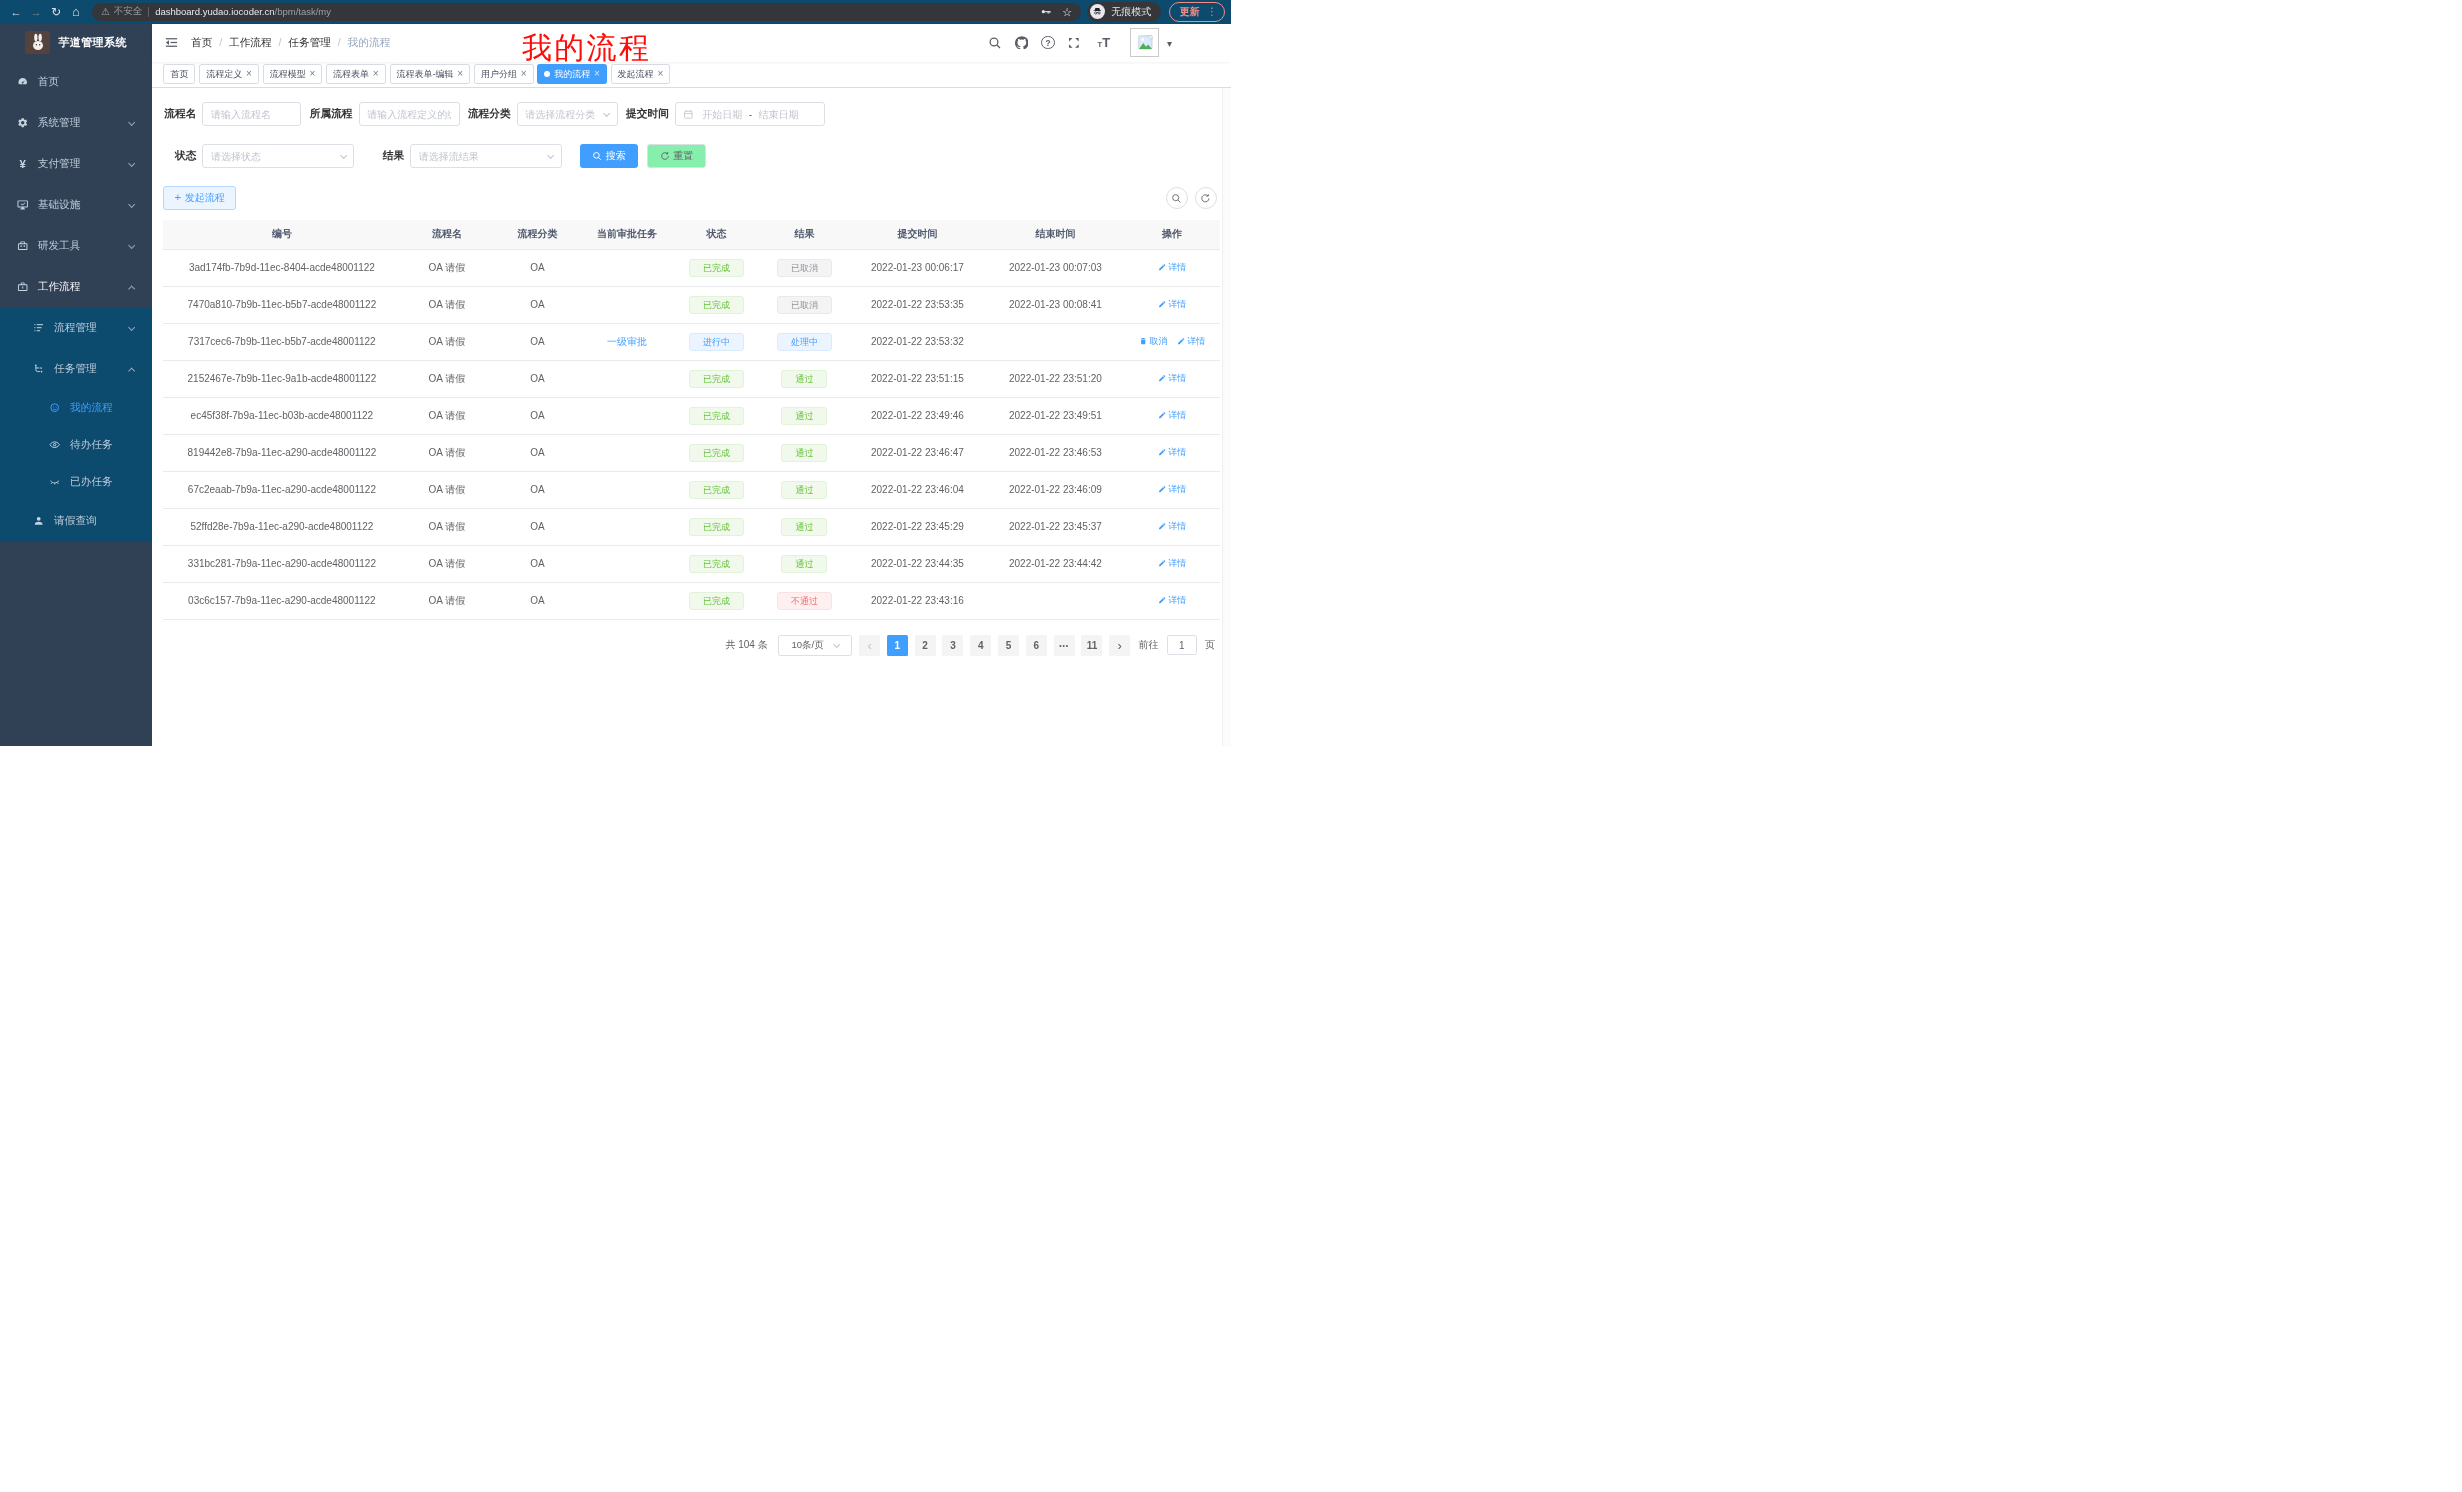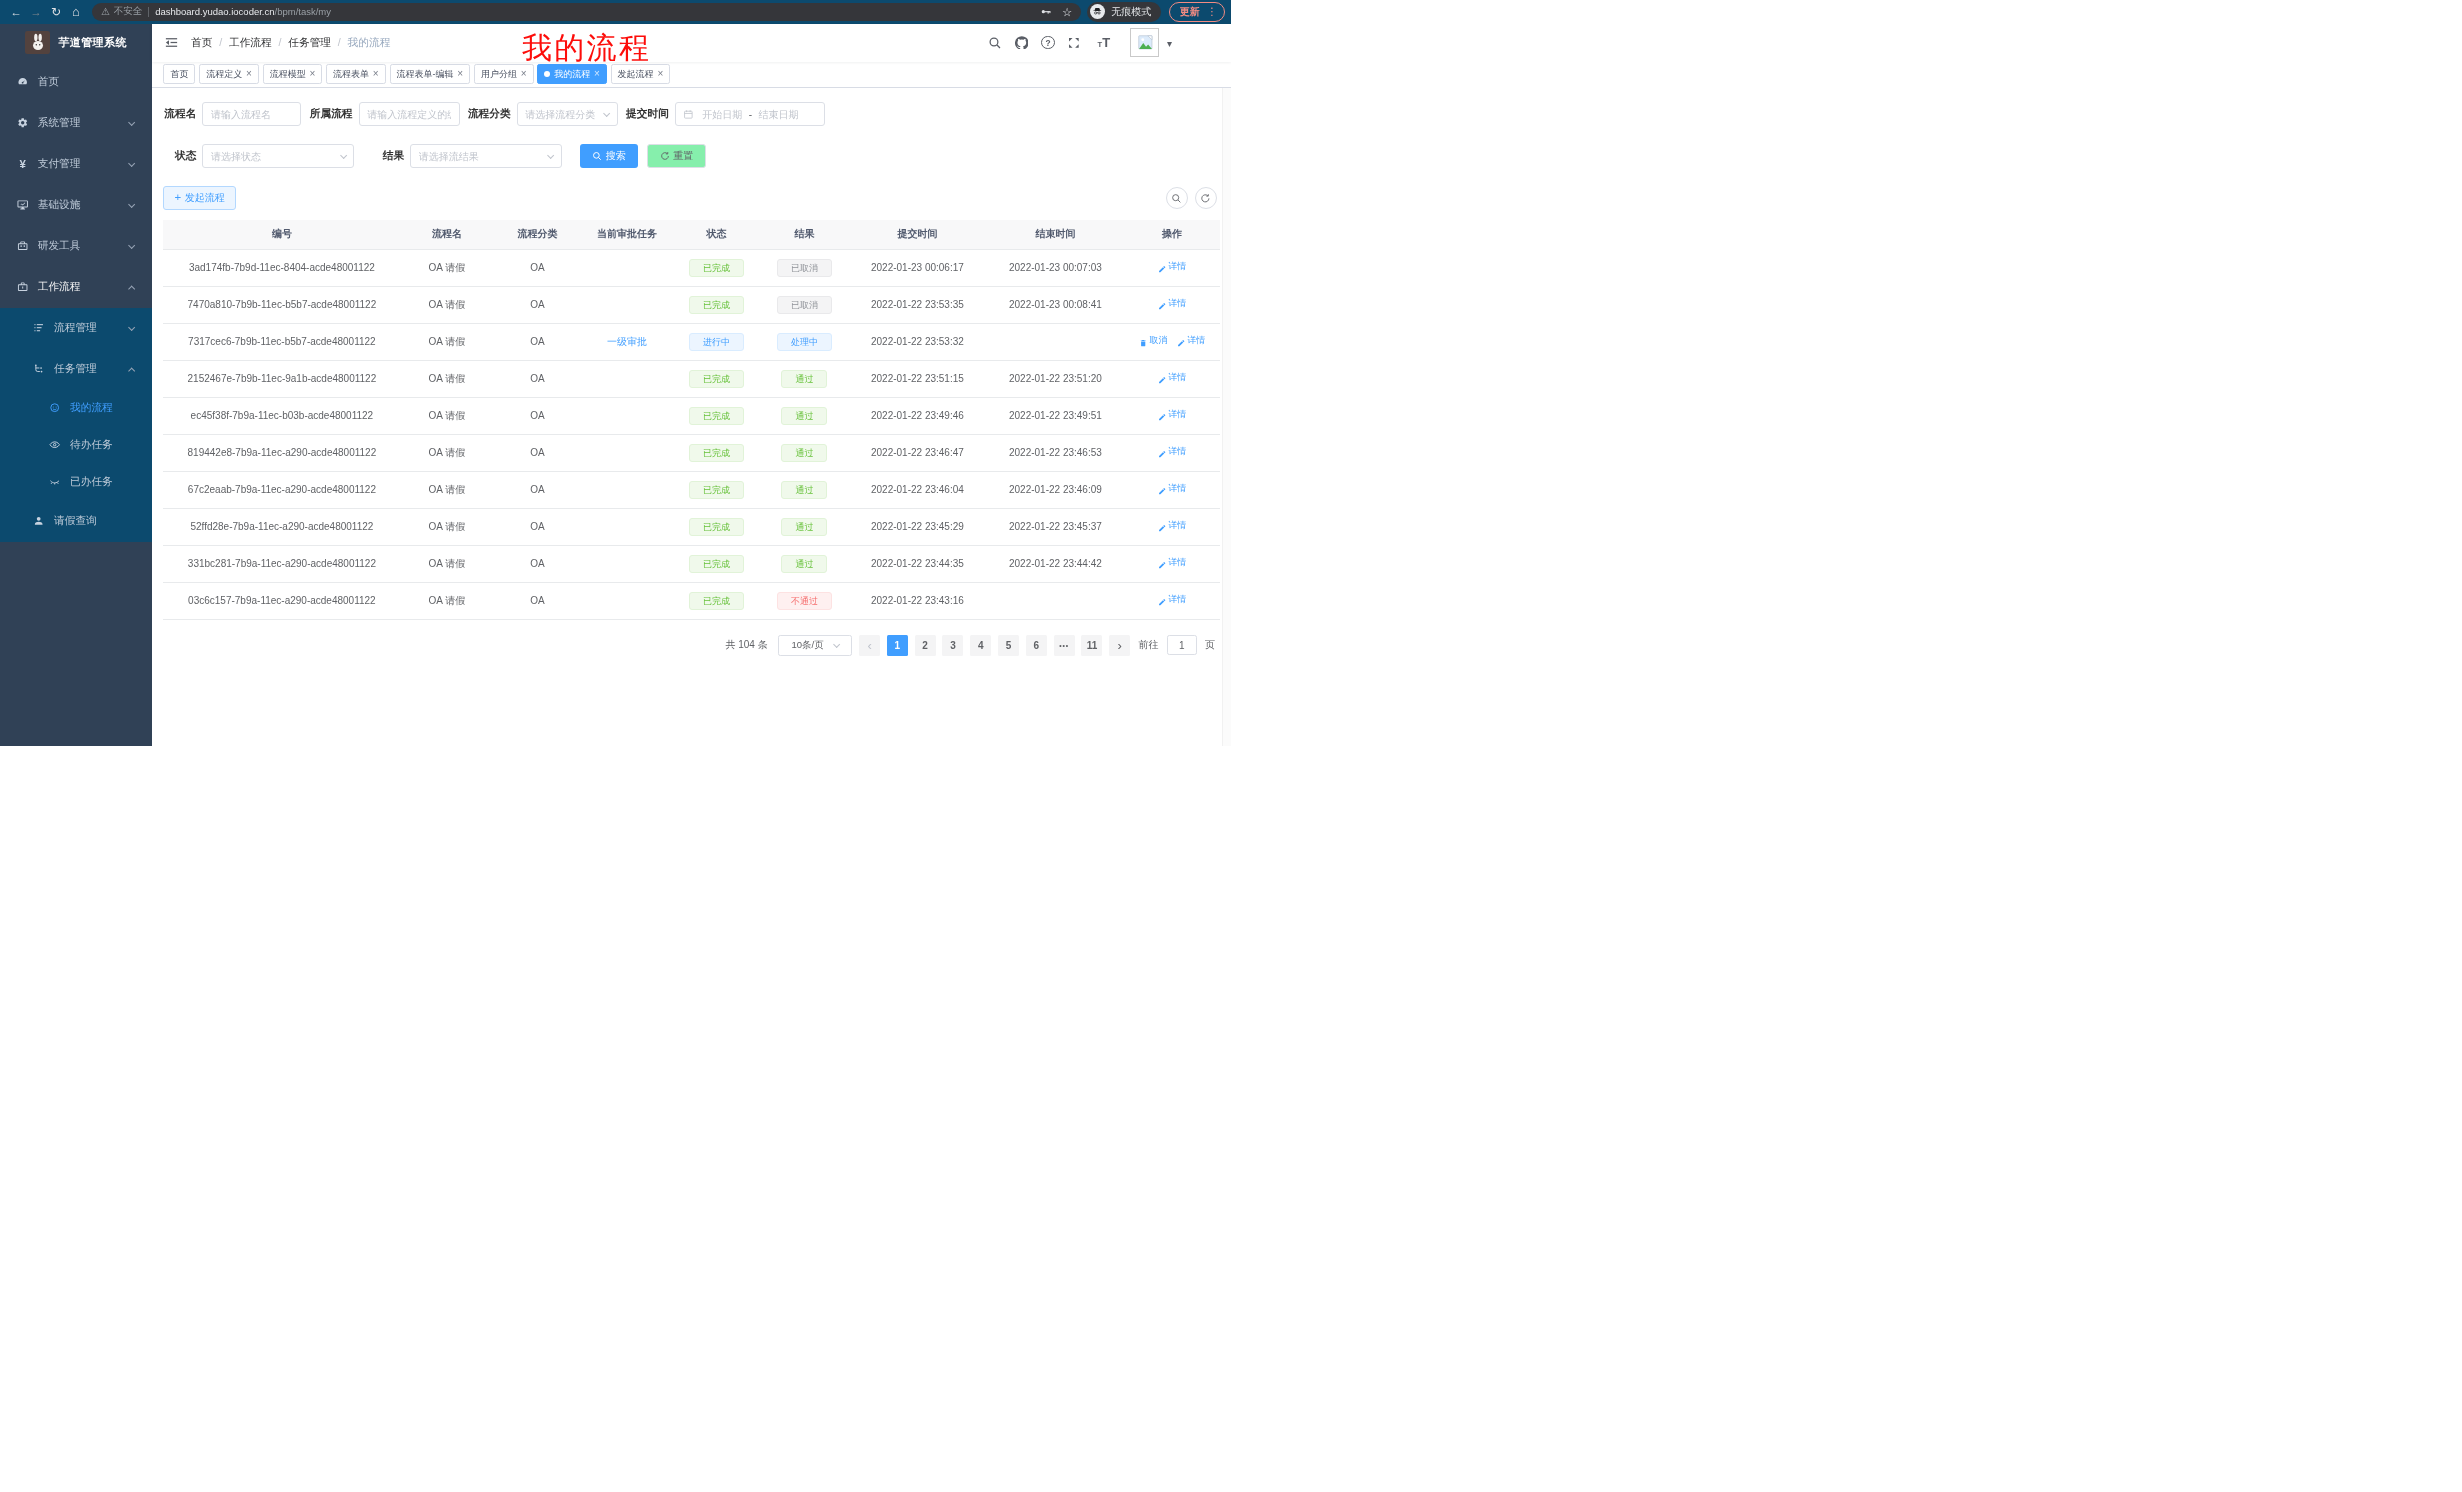--- a/index.html
+++ b/index.html
@@ -134,21 +134,21 @@
              border-bottom:0.8px solid #e8eaec; white-space:nowrap; }
   tbody td { border-bottom:0.8px solid #e8eaec; height:37px; text-align:center; vertical-align:middle;
              white-space:nowrap; overflow:hidden; }
   .task-link { color:#409eff; cursor:pointer; }
   .tag { display:inline-block; height:18px; line-height:16.7px; padding:0 13px; border-radius:3px; font-size:9px;
          border:0.8px solid transparent; }
   .t-success { color:#67c23a; background:#f0f9eb; border-color:#e1f3d8; }
   .t-info    { color:#909399; background:#f4f4f5; border-color:#e9e9eb; }
   .t-primary { color:#409eff; background:#ecf5ff; border-color:#d9ecff; }
   .t-danger  { color:#f56c6c; background:#fef0f0; border-color:#fde2e2; }
-  .op-link { color:#409eff; display:inline-flex; align-items:flex-end; gap:2.3px; font-size:9px; cursor:pointer; margin:0 4.6px; }
+  .op-link { color:#409eff; display:inline-flex; align-items:center; gap:2.3px; font-size:9px; cursor:pointer; margin:0 4.6px; }
   .op-link svg { width:8.4px; height:8.4px; fill:#409eff; display:block; }
 
   .pagination { display:flex; align-items:center; justify-content:flex-end; margin:15px 3px 0; font-size:10px;
                 color:#606266; gap:6.8px; padding-bottom:15px; }
   .pg-total { margin-right:3.8px; white-space:nowrap; }
   .pg-size { position:relative; width:74px; height:21px; border:0.8px solid #dcdfe6; border-radius:2.3px; display:flex;
              align-items:center; justify-content:center; gap:10px; font-size:9.5px; color:#606266; cursor:pointer; background:#fff; }
   .pg-size .chev { border-color:#c0c4cc; margin-top:-1.5px; }
   .pg-btn { min-width:21px; height:21px; border:none; background:#f4f4f5; border-radius:1.5px; font-size:10px; color:#606266;
             display:flex; align-items:center; justify-content:center; cursor:pointer; padding:0 3px; font-weight:700; font-family:inherit; }

